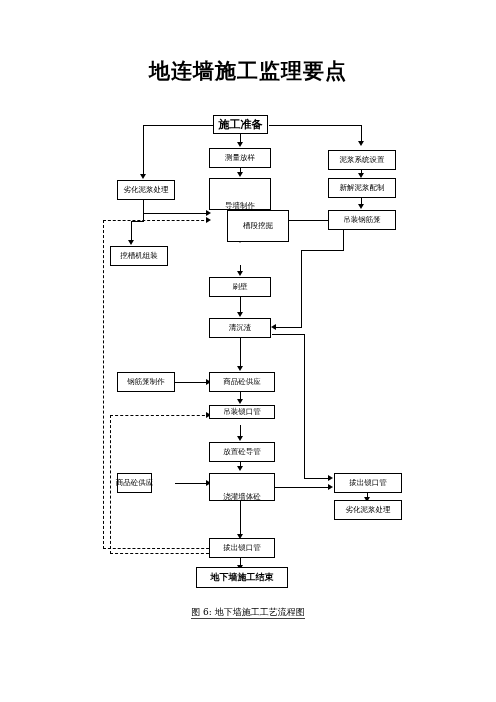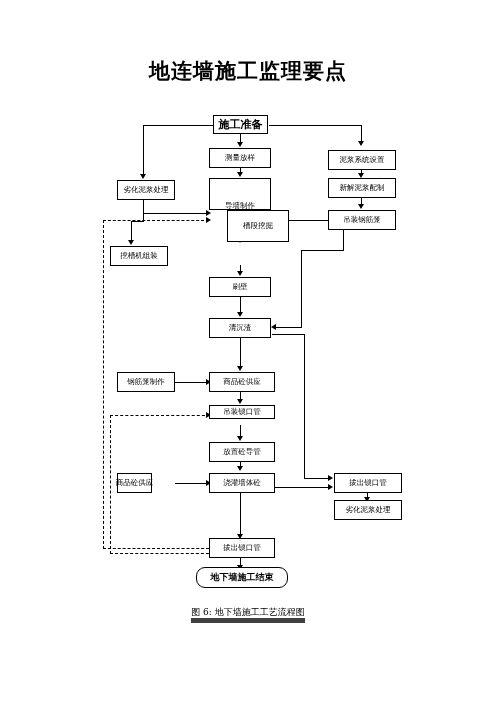--- a/index.html
+++ b/index.html
@@ -44,21 +44,20 @@
   }
   .node.bold {
     font-weight: bold;
     font-size: 11px;
     border-width: 1.4px;
   }
   .node.terminal {
     font-weight: bold;
     font-size: 9px;
     border-width: 1.4px;
-    border-radius: 9px;
   }
   .ln {
     position: absolute;
     background: #000;
     z-index: 2;
   }
   .lnh { height: 1px; }
   .lnv { width: 1px; }
   .dash-h {
     position: absolute;
@@ -97,21 +96,21 @@
     position: absolute;
     left: 0;
     top: 606px;
     width: 496px;
     text-align: center;
     font-size: 9px;
     color: #000;
     font-family: "DejaVu Serif", "Liberation Serif", serif;
   }
   #caption span {
-    border-bottom: 5px solid #404040;
+    border-bottom: 1px solid #404040;
     padding-bottom: 1px;
   }
 </style>
 </head>
 <body>
 
 <div id="page">
 
   <div id="title">地连墙施工监理要点</div>
 
@@ -240,21 +239,21 @@
   </div>
 
   <div class="node" style="left:209px; top:405px; width:66px; height:14px;">
     <span>吊装锁口管</span>
   </div>
 
   <div class="node" style="left:209px; top:442px; width:66px; height:20px;">
     <span>放置砼导管</span>
   </div>
 
-  <div class="node" style="left:209px; top:473px; width:66px; height:20px;">
+  <div class="node" style="left:209px; top:473px; width:66px; height:28px;align-items:flex-end;">
     <span>浇灌墙体砼</span>
   </div>
 
   <div class="node" style="left:209px; top:538px; width:66px; height:20px;">
     <span>拔出锁口管</span>
   </div>
 
   <div class="node terminal" style="left:196px; top:567px; width:92px; height:21px;">
     <span>地下墙施工结束</span>
   </div>

